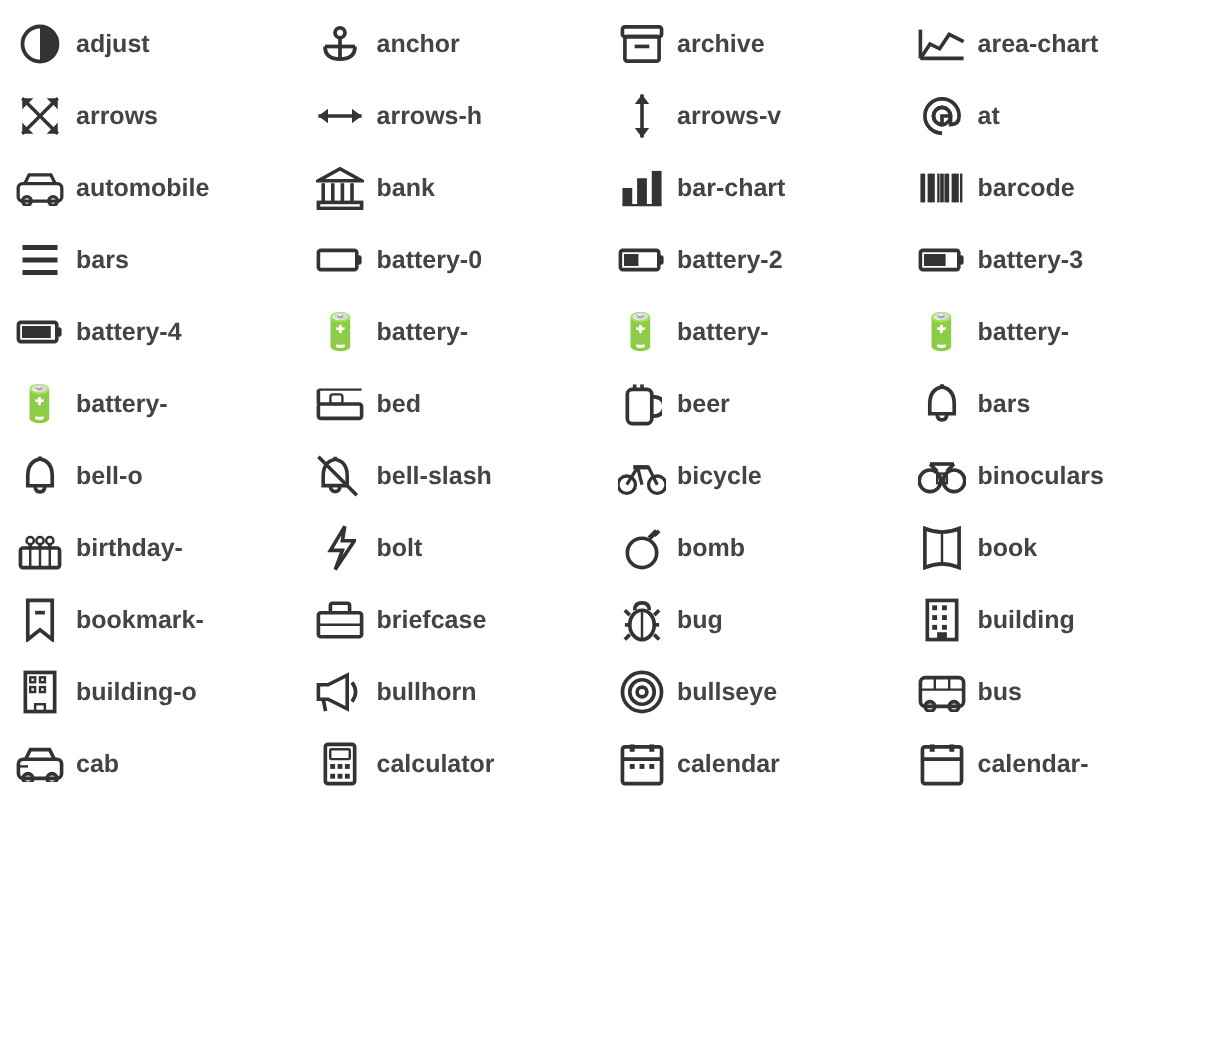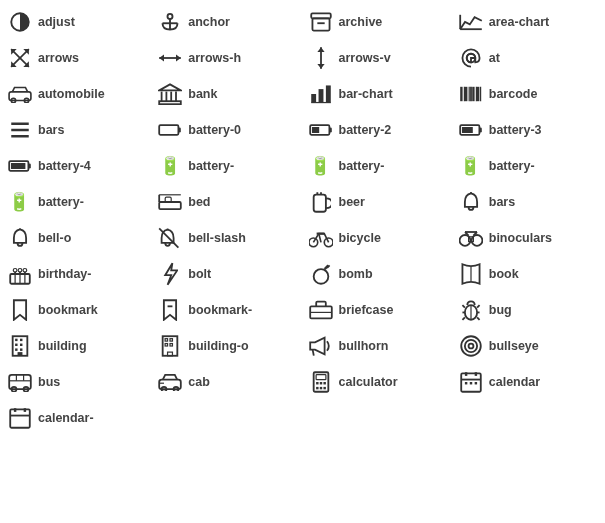--- a/index.html
+++ b/index.html
@@ -359,28 +359,20 @@
           <path d="M2 1 L2 17 Q9 14 16 17 L16 1 Q9 4 2 1 Z" fill="none" stroke="#333" stroke-width="1.5"></path>
           <line x1="9" y1="3" x2="9" y2="15" stroke="#333" stroke-width="1"></line>
         </svg>
       </div>
       <span class="icon-label">book</span>
     </div>
     <div class="icon-item">
       <div class="icon-symbol">
         <svg viewBox="0 0 14 18" width="18" height="22">
           <path d="M2 1 L12 1 L12 17 L7 13 L2 17 Z" fill="none" stroke="#333" stroke-width="1.5"></path>
-        </svg>
-      </div>
-      <span class="icon-label">bookmark</span>
-    </div>
-    <div class="icon-item">
-      <div class="icon-symbol">
-        <svg viewBox="0 0 14 18" width="18" height="22">
-          <path d="M2 1 L12 1 L12 17 L7 13 L2 17 Z" fill="none" stroke="#333" stroke-width="1.5"></path>
           <line x1="5" y1="6" x2="9" y2="6" stroke="#333" stroke-width="1.5"></line>
         </svg>
       </div>
       <span class="icon-label">bookmark-</span>
     </div>
     <div class="icon-item">
       <div class="icon-symbol">
         <svg viewBox="0 0 20 16" width="24" height="20">
           <rect x="1" y="5" width="18" height="10" rx="1" fill="none" stroke="#333" stroke-width="1.5"></rect>
           <path d="M6 5 L6 2 Q6 1 7 1 L13 1 Q14 1 14 2 L14 5" fill="none" stroke="#333" stroke-width="1.5"></path>

